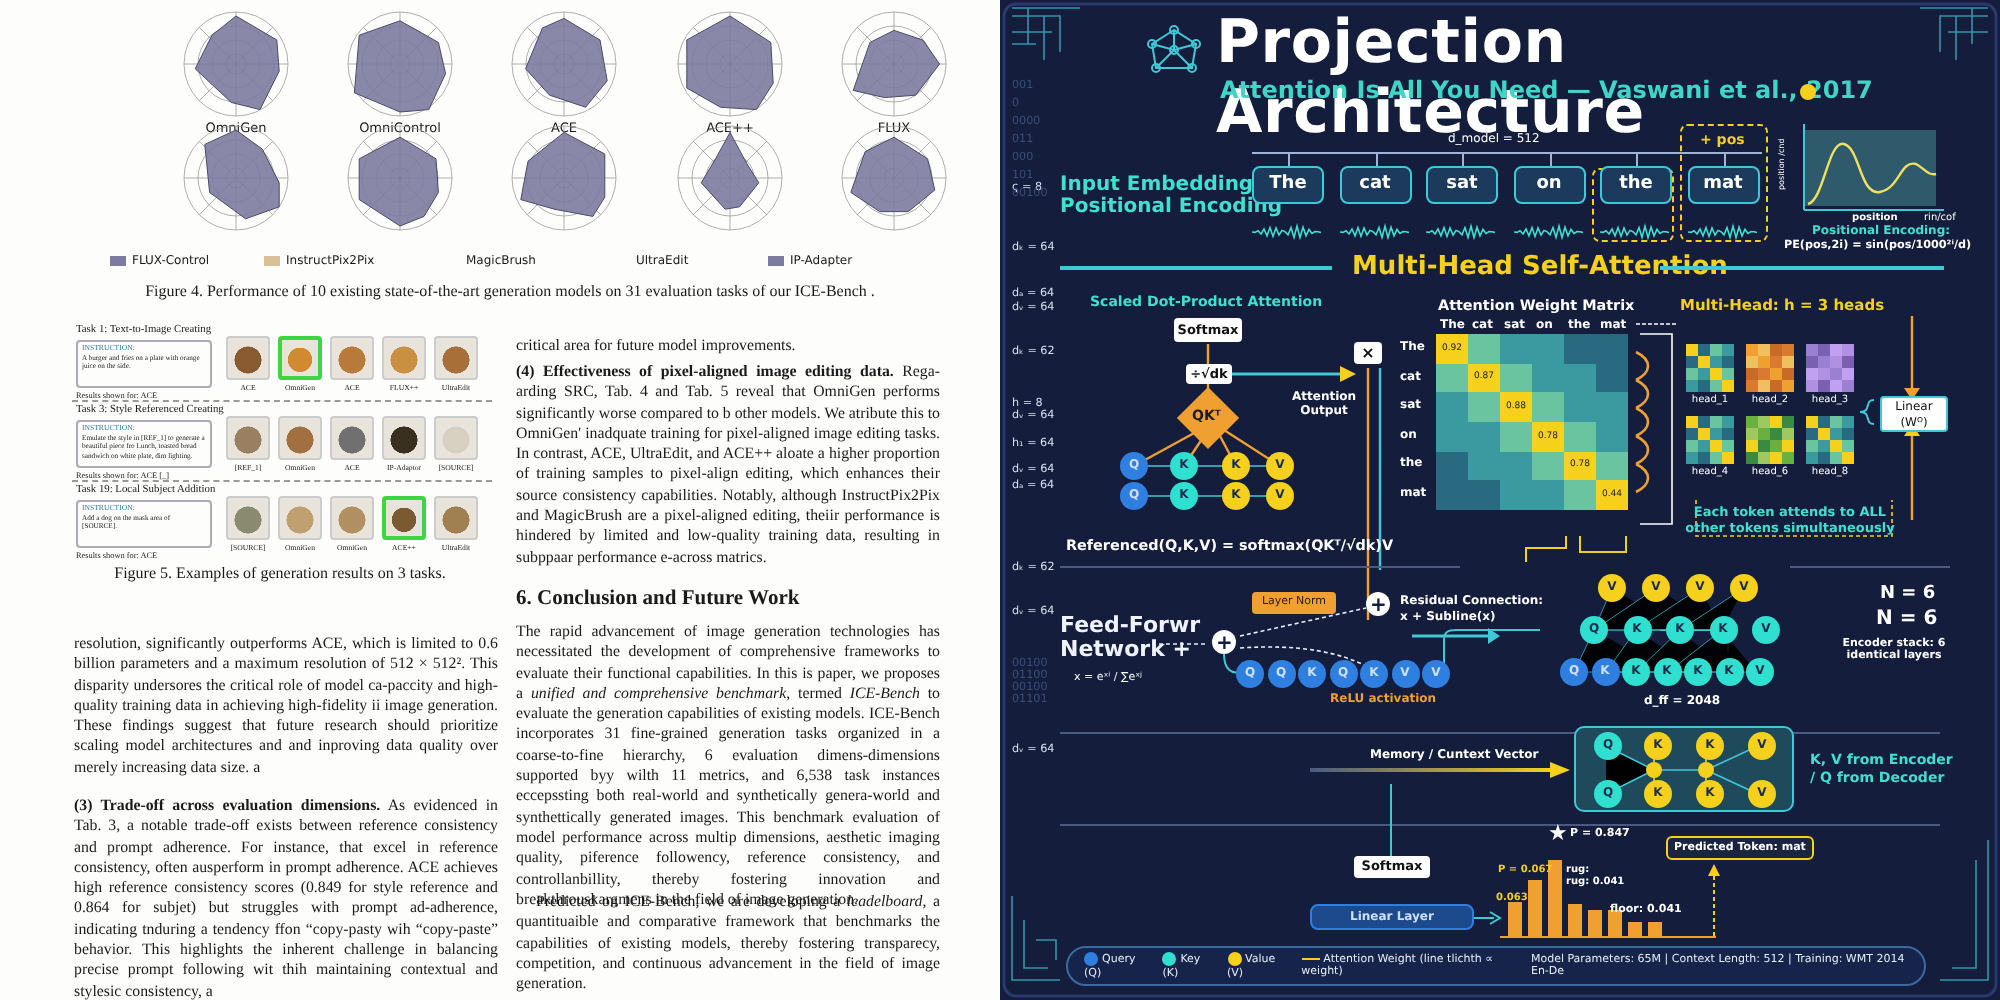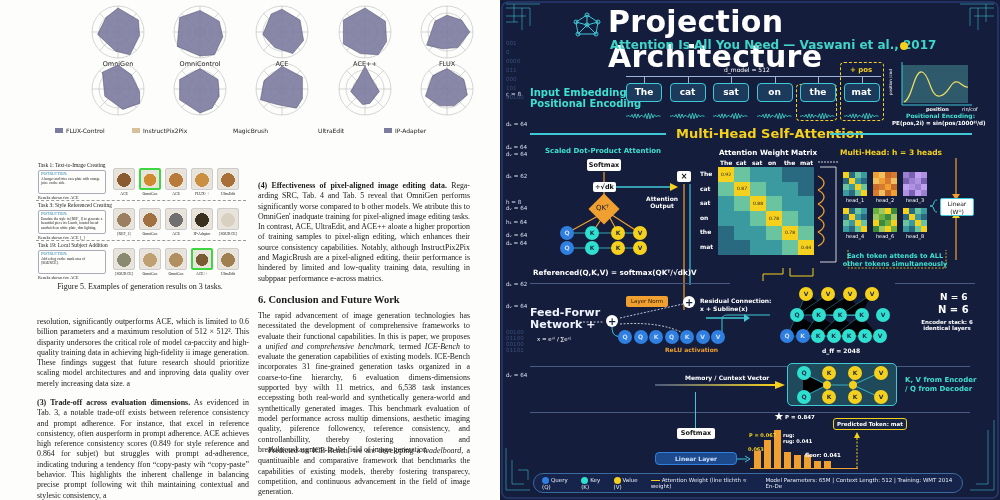--- a/index.html
+++ b/index.html
@@ -178,20 +178,21 @@
       </div>
       <div class="legend-item" style="left: 318px;">
         <span>UltraEdit</span>
       </div>
       <div class="legend-item" style="left: 384px;">
         <span class="legend-swatch" style="background: rgb(124, 123, 160);"></span>
         <span>IP-Adapter</span>
       </div>
     </div>
 
+  <div class="caption" style="left:50px;top:141px;width:410px;font-size:8px">Figure 4. Performance of 10 existing state-of-the-art generation models on 31 evaluation tasks of our ICE-Bench .</div>
 
   <div id="fig5">
       <div class="taskblk" style="top: 162px; height: 40px;">
         <div class="task-title">Task 1: Text-to-Image Creating</div>
         <div class="instr" style="top: 8px;">
           <div class="instr-head">INSTRUCTION:</div>
           <div>A burger and fries on a plate with orange juice on the side.</div>
         </div>
         <div class="results" style="top: 33px;">Results shown for: ACE</div>
         <div class="thumb" style="left: 75px; top: 6px; background: radial-gradient(circle at 50% 55%, rgb(138, 90, 48) 0px, rgb(138, 90, 48) 45%, rgb(232, 228, 220) 46%);"></div>
@@ -244,20 +245,21 @@
         <div class="tlab" style="left: 177px; top: 30px;">UltraEdit</div>
       </div>
     </div>
   <div class="caption" style="left:40px;top:282px;width:200px;font-size:8px">Figure 5. Examples of generation results on 3 tasks.</div>
 
   <div class="ptext" style="left:37px;top:317px;width:212px">resolution, significantly outperforms ACE, which is limited to 0.6 billion parameters and a maximum resolution of 512 × 512². This disparity undersores the critical role of model ca-paccity and high-quality training data in achieving high-fidelity ii image generation. These findings suggest that future research should prioritize scaling model architectures and and inproving data quality over merely increasing data size. a</div>
   <div class="ptext" style="left:37px;top:398px;width:212px">
     <b>(3) Trade-off across evaluation dimensions.</b><span> As evidenced in Tab. 3, a notable trade-off exists between reference consistency and prompt adherence. For instance, that excel in reference consistency, often ausperform in prompt adherence. ACE achieves high reference consistency scores (0.849 for style reference and 0.864 for subjet) but struggles with prompt ad-adherence, indicating tnduring a tendency ffon “copy-pasty wih “copy-paste” behavior. This highlights the inherent challenge in balancing precise prompt following wit thih maintaining contextual and stylesic consistency, a</span>
   </div>
 
+  <div class="ptext" style="left:258px;top:168px;width:212px">critical area for future model improvements.</div>
   <div class="ptext" style="left:258px;top:181px;width:212px">
     <b>(4) Effectiveness of pixel-aligned image editing data.</b><span> Rega-arding SRC, Tab. 4 and Tab. 5 reveal that OmniGen performs significantly worse compared to b other models. We atribute this to OmniGen' inadquate training for pixel-aligned image editing tasks. In contrast, ACE, UltraEdit, and ACE++ aloate a higher proportion of training samples to pixel-align editing, which enhances their source consistency capabilities. Notably, although InstructPix2Pix and MagicBrush are a pixel-aligned editing, theiir performance is hindered by limited and low-quality training data, resulting in subppaar performance e-across matrics.</span>
   </div>
   <div class="sec-title" style="left:258px;top:294px">6.  Conclusion and Future Work</div>
   <div class="ptext" style="left:258px;top:311px;width:212px">
     <span>The rapid advancement of image generation technologies has necessitated the development of comprehensive frameworks to evaluate their functional capabilities. In this is paper, we proposes a </span><i>unified and comprehensive benchmark</i><span>, termed </span><i>ICE-Bench</i><span> to evaluate the generation capabilities of existing models. ICE-Bench incorporates 31 fine-grained generation tasks organized in a coarse-to-fine hierarchy, 6 evaluation dimens-dimensions supported byy wilth 11 metrics, and 6,538 task instances eccepssting both real-world and synthetically genera-world and synthettically generated images. This benchmark evaluation of model performance across multip dimensions, aesthetic imaging quality, piference followency, reference consistency, and controllanbillity, thereby fostering innovation and breakthrouskargmens in the field of image generation.</span>
   </div>
   <div class="ptext" style="left:258px;top:446px;width:212px;text-indent:10px">
     <span>Predicted on ICE-Bench, we are developing a </span><i>leadelboard</i><span>, a quantituaible and comparative framework that benchmarks the capabilities of existing models, thereby fostering transparecy, competition, and continuous advancement in the field of image generation.</span>
   </div>
@@ -370,21 +372,21 @@
   <div style="position:absolute;left:392px;top:120px;font-size:5.6px;color:#fff;font-weight:bold">PE(pos,2i) = sin(pos/1000²ⁱ/d)</div>
 
   <div class="hline" style="left:30px;top:133px;width:136px"></div>
   <div class="mh-title" style="left:176px;top:126px">Multi-Head Self-Attention</div>
   <div class="hline" style="left:330px;top:133px;width:142px"></div>
 
   <div style="position:absolute;left:45px;top:147px;font-size:7px;font-weight:bold;color:#3fe0d0">Scaled Dot-Product Attention</div>
   <div class="tinybox" style="left:87px;top:159px;width:34px;height:12px;line-height:12px">Softmax</div>
   <div class="tinybox" style="left:93px;top:182px;width:23px;height:10px;line-height:10px">÷√dk</div>
   <div style="position:absolute;left:93px;top:198px;width:22px;height:22px;background:#f0a030;transform:rotate(45deg)"></div>
-  <div style="position:absolute;left:96px;top:204px;font-size:7px;font-weight:normal;color:#1a1a2a">QKᵀ</div>
+  <div style="position:absolute;left:96px;top:204px;font-size:7px;font-weight:bold;color:#1a1a2a">QKᵀ</div>
   <div class="tinybox" style="left:177px;top:171px;width:14px;height:11px;line-height:11px;font-size:8px">×</div>
   <div style="position:absolute;left:146px;top:195px;font-size:6px;font-weight:bold;color:#fff;text-align:center;white-space:pre">Attention
 Output</div>
   <svg style="position:absolute;left:0;top:0" width="500" height="500">
     <g stroke="#f0a030" stroke-width="1.2" fill="none">
       <path d="M104 182 V172 M104 198 V192"></path>
       <path d="M67 233 L98 216 M92 233 L102 218 M118 233 L110 218 M140 233 L112 215"></path>
     </g>
     <path d="M116 187 H170" stroke="#3fc8d6" stroke-width="1.5"></path>
     <path d="M170 183 L178 187 L170 191 Z" fill="#f5d01c"></path>

